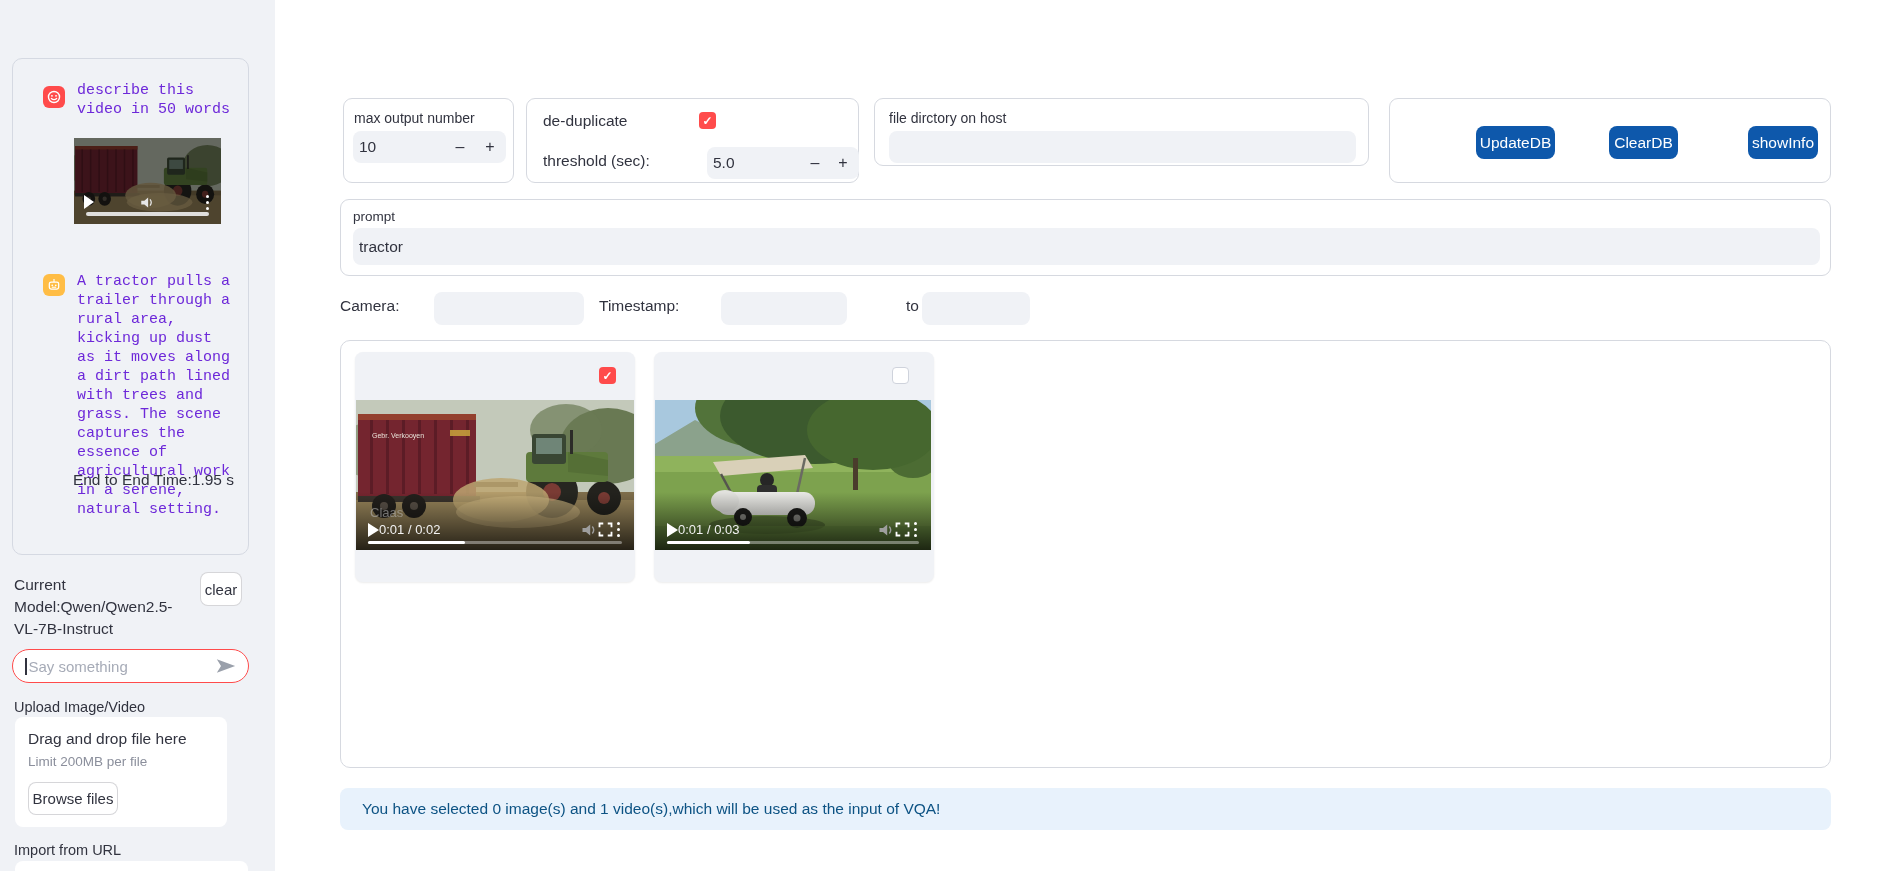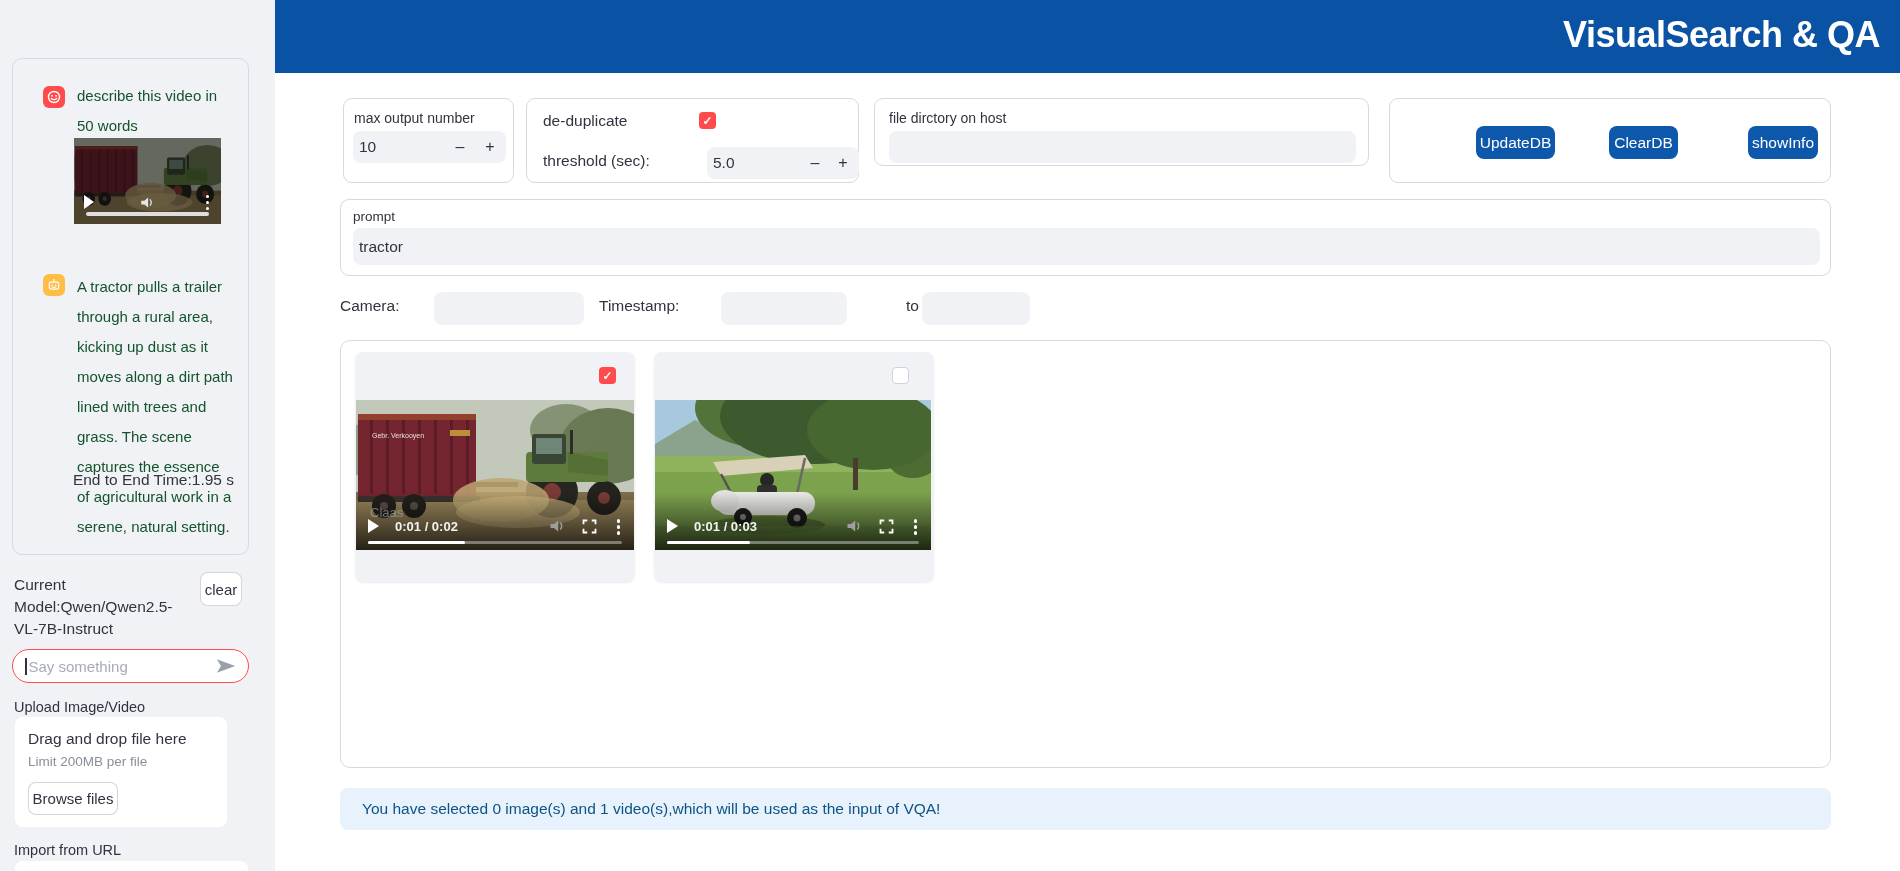--- a/index.html
+++ b/index.html
@@ -9,21 +9,21 @@
     font-family:"Liberation Sans", sans-serif; color:#31333f; background:#ffffff;
   }
   
   .sidebar { position:absolute; left:0; top:0; width:275px; height:871px; background:#f0f2f6; }
   .chat-box { position:absolute; left:12px; top:58px; width:237px; height:497px;
     border:1px solid #d5d9e2; border-radius:10px; }
   .avatar { position:absolute; width:22px; height:22px; border-radius:6px;
     display:flex; align-items:center; justify-content:center; }
   .avatar.user { background:#ff4b4b; }
   .avatar.assistant { background:#ffbd45; }
-  .chat-text { position:absolute; left:64px; width:158px; font-size:15px; line-height:30px; color:#14532d; }
+  .chat-text { position:absolute; left:64px; width:158px; font-size:15px; line-height:19px; color:#6d28d9;font-family:Liberation Mono, monospace; }
   .endtime { position:absolute; right:14px; top:412px; font-size:15.5px; font-weight:normal; text-align:right; width:200px; }
   .model-row { position:absolute; left:14px; top:574px; width:178px; font-size:15.5px; line-height:22px; overflow-wrap:anywhere; }
   .clear-btn { position:absolute; left:200px; top:572px; width:42px; height:34px; background:#ffffff;
     border:1px solid rgba(49,51,63,0.2); border-radius:8px; font-size:15px; color:#31333f;
     display:flex; align-items:center; justify-content:center; cursor:pointer; }
   .chat-input { position:absolute; left:12px; top:649px; width:237px; height:34px; background:#fff;
     border:1.5px solid #ff4b4b; border-radius:17px; display:flex; align-items:center; padding:0 12px; }
   .caret { width:1.5px; height:17px; background:#31333f; margin-right:2px; }
   .placeholder { color:#a6abb7; font-size:15px; flex:1; }
   .upload-label, .import-label { position:absolute; left:14px; font-size:14.5px; color:#31333f; }
@@ -53,21 +53,21 @@
   .checkbox.unchecked { background:#fff; border:1px solid #cfd3dc; }
   
   .results { position:absolute; left:340px; top:340px; width:1491px; height:428px;
     border:1px solid #d6d9e0; border-radius:10px; background:#fff; }
   .vcard { position:absolute; top:11px; width:280px; height:230px; background:#f0f2f6; border-radius:8px; overflow:hidden;
     box-shadow:0 1px 2px rgba(0,0,0,0.08); }
   .video { position:absolute; left:1px; top:48px; width:278px; height:150px; background:#000; overflow:hidden; }
   .video svg.scene { position:absolute; left:0; top:0; width:100%; height:100%; }
   .vshade { position:absolute; left:0; right:0; bottom:0; height:58px;
     background:linear-gradient(to top, rgba(0,0,0,0.75), rgba(0,0,0,0)); }
-  .vcontrols { position:absolute; left:12px; right:10px; bottom:13px; height:18px; display:flex; align-items:flex-start; gap:16px;font-weight:bold; }
+  .vcontrols { position:absolute; left:12px; right:10px; bottom:13px; height:18px; display:flex; align-items:flex-end; gap:0; }
   .playtri { width:0; height:0; border-left:11px solid #fff; border-top:7px solid transparent; border-bottom:7px solid transparent; cursor:pointer; }
   .vtime { font-size:13px; color:#f2f2f2; white-space:nowrap; }
   .vspacer { flex:1; }
   .kebab { display:flex; flex-direction:column; gap:2.5px; cursor:pointer; padding:0 4px; }
   .kebab i { width:3.5px; height:3.5px; background:#fff; border-radius:50%; }
   .vprog { position:absolute; left:12px; right:12px; bottom:6px; height:3.5px; background:rgba(255,255,255,0.38); border-radius:2px; }
   .vplayed { height:100%; background:#fff; border-radius:2px; }
   .watermark { position:absolute; left:14px; bottom:30px; font-size:13px; color:rgba(190,190,190,0.55); }
   
   .mini-video { position:absolute; left:61px; top:79px; width:147px; height:86px; background:#000; overflow:hidden; }
@@ -182,23 +182,20 @@
     <div class="upload-card">
       <div class="drop-text">Drag and drop file here</div>
       <div class="limit-text">Limit 200MB per file</div>
       <div class="browse-btn">Browse files</div>
     </div>
 
     <div class="import-label" style="top:842px;">Import from URL</div>
     <div class="import-input"></div>
   </div>
 
-  <div class="header">
-    <h1>VisualSearch &amp; QA</h1>
-  </div>
 
   <div class="card" style="left:343px; top:98px; width:171px; height:85px;">
     <div class="flabel" style="left:10px; top:11px;">max output number</div>
     <div class="ginput" style="left:9px; top:32px; width:153px; height:32px;">
       <span>10</span>
       <button class="stepbtn" style="right:32px;">–</button>
       <button class="stepbtn" style="right:2px;">+</button>
     </div>
   </div>
 

